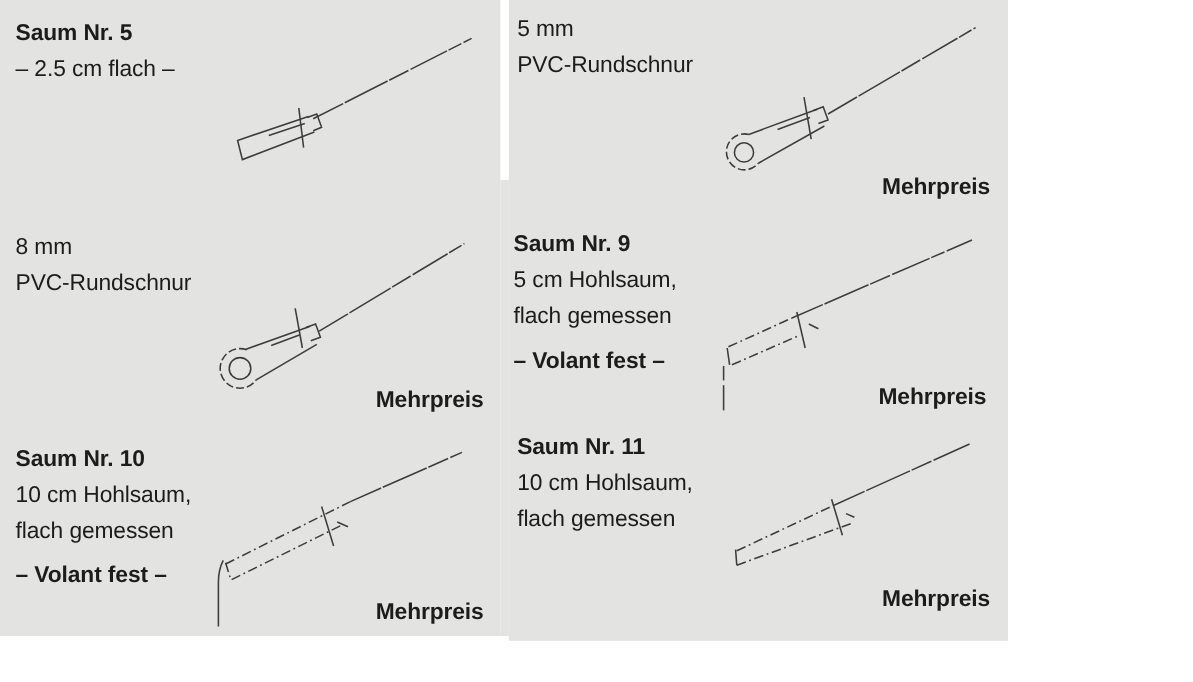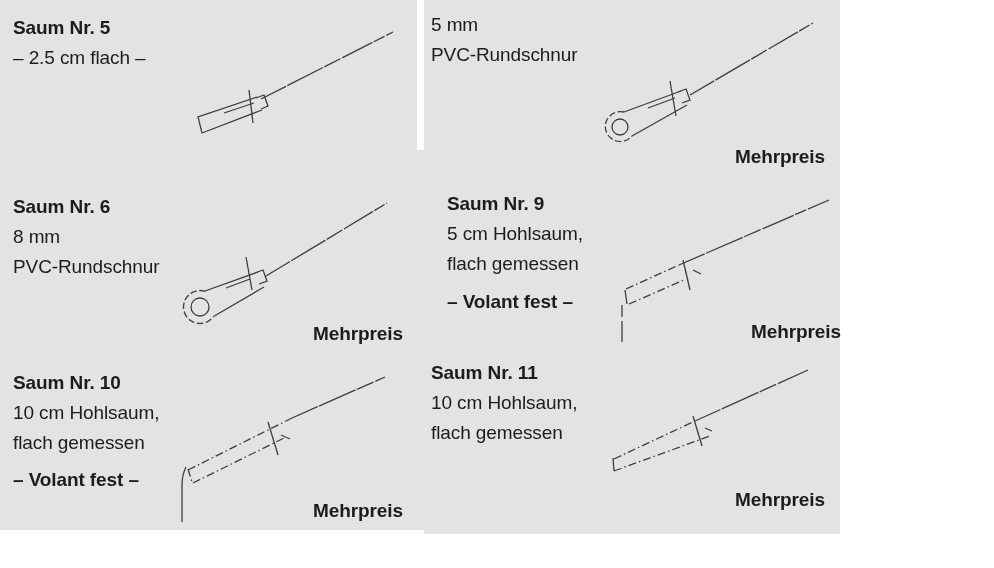--- a/index.html
+++ b/index.html
@@ -10,21 +10,21 @@
   }
   .stage{position:absolute;left:0;top:0;width:994px;height:568px;}
   .bg{position:absolute;background:#e3e3e1;}
   .bg-left{left:0;top:0;width:417px;height:530px;}
   .bg-right{left:424px;top:0;width:416px;height:534px;}
   .bg-bridge{left:417px;top:150px;width:7px;height:380px;}
   .panel{position:absolute;}
   #p1{left:0;top:0;width:417px;height:178px;}
   #p5{left:424px;top:0;width:416px;height:178px;}
   #p6{left:0;top:178px;width:417px;height:182px;}
-  #p9{left:440px;top:178px;width:416px;height:182px;}
+  #p9{left:421px;top:178px;width:416px;height:182px;}
   #p10{left:0;top:360px;width:417px;height:170px;}
   #p11{left:424px;top:348px;width:416px;height:174px;}
   .txt{position:absolute;}
   .panel h3{margin:0;font-size:19px;font-weight:700;line-height:30px;letter-spacing:-0.1px;}
   .panel p{margin:0;font-size:19px;font-weight:400;line-height:30px;letter-spacing:-0.1px;}
   .note{position:absolute;font-size:19px;font-weight:700;letter-spacing:-0.1px;white-space:nowrap;}
   .price{position:absolute;font-size:19px;font-weight:700;letter-spacing:-0.1px;}
   svg.draw{position:absolute;left:0;top:0;pointer-events:none;}
   svg.draw path, svg.draw circle, svg.draw line{
     fill:none;stroke:#3d3d3d;stroke-width:1.3;stroke-linecap:butt;stroke-linejoin:miter;
@@ -70,21 +70,20 @@
       <path d="M208 136 L263 105"></path>
       <circle cx="196" cy="127" r="8"></circle>
       <path d="M254 92 L262 89 L266 100 L258 103"></path>
       <path d="M224 108 L251 98"></path>
       <path class="tick" d="M246 81 L252 116"></path>
     </svg>
   </section>
 
   <section class="panel" id="p6">
     <div class="txt" style="left:13px;top:14px;">
-      <h3>Saum Nr. 6</h3>
       <p>8 mm</p>
       <p>PVC-Rundschnur</p>
     </div>
     <div class="price" style="top:145px;right:14px;">Mehrpreis</div>
     <svg class="draw" width="417" height="182" viewBox="0 0 417 182">
       <path class="sketch" d="M266 98 L387 25"></path>
       <path d="M258 94 L205 113"></path>
       <path class="wrapdash" d="M205.6 113.5 A16.5 16.5 0 1 0 213.5 138.5"></path>
       <path d="M213.5 138.5 L264 109"></path>
       <circle cx="200" cy="129" r="9"></circle>

